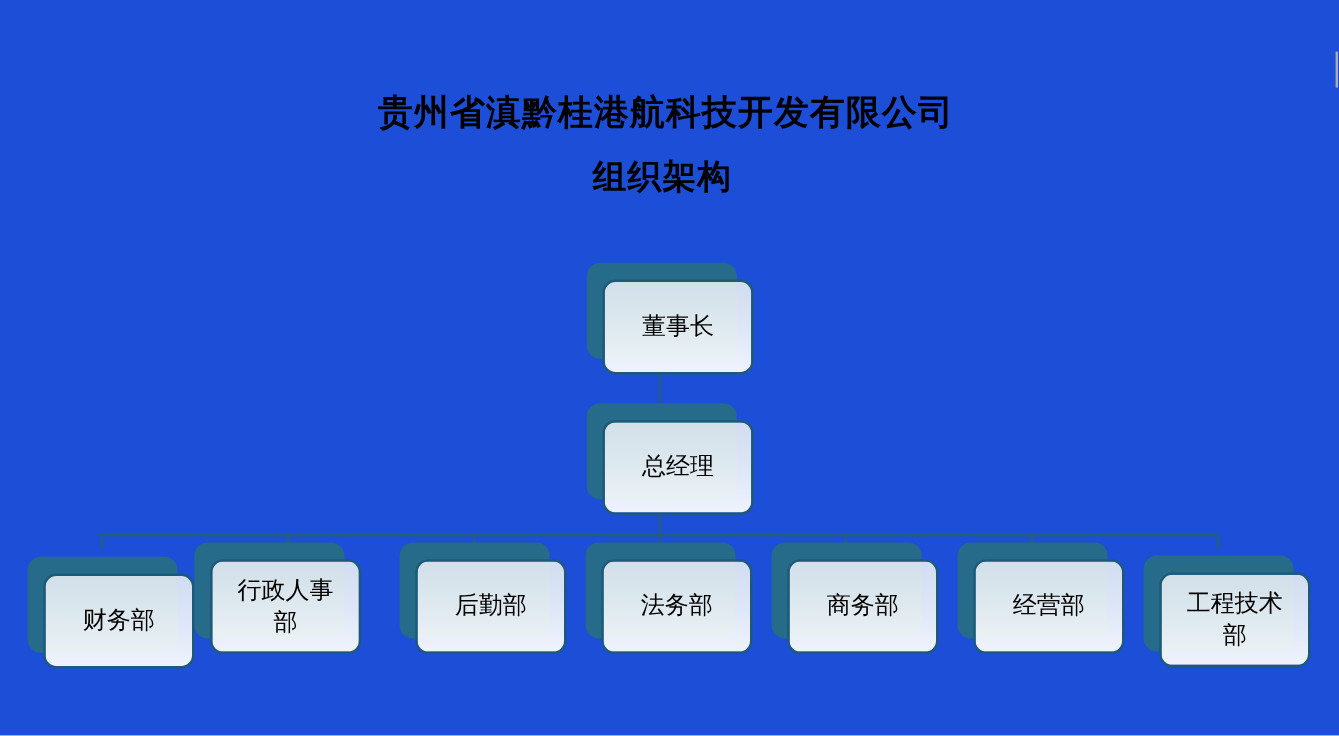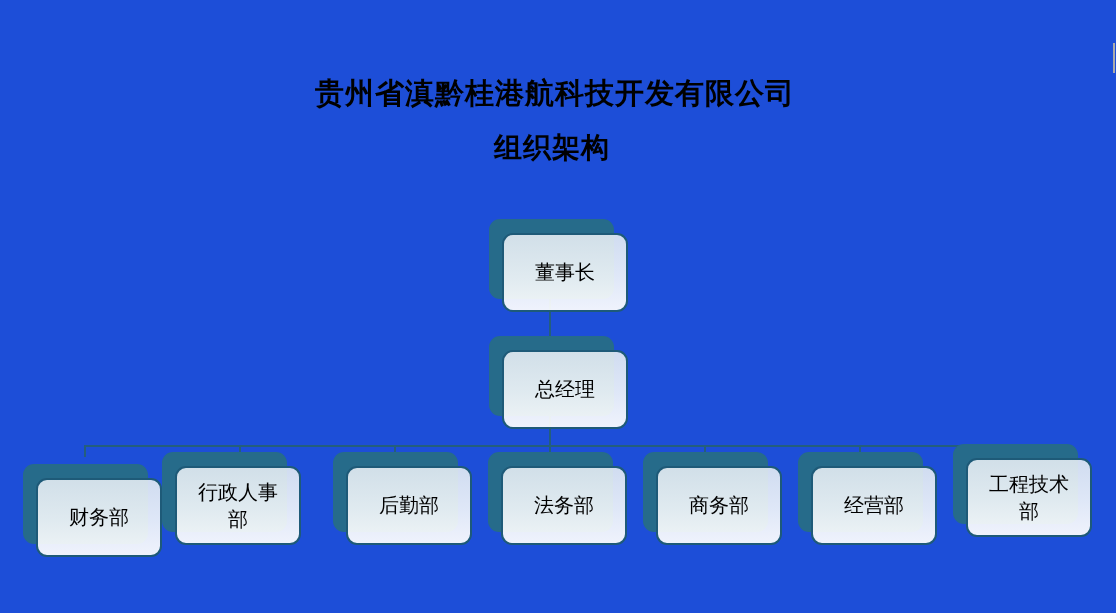--- a/index.html
+++ b/index.html
@@ -137,21 +137,21 @@
     </div>
   </div>
 
   <div class="unit" style="left:798px; top:452px;">
     <div class="back-box"></div>
     <div class="front-box">
       <span class="node-label">经营部</span>
     </div>
   </div>
 
-  <div class="unit" style="left:953px; top:444px;">
+  <div class="unit" style="left:953px; top:463px;">
     <div class="back-box"></div>
     <div class="front-box">
       <span class="node-label">工程技术
 部</span>
     </div>
   </div>
 
   <div class="scrollbar-thumb"></div>
 
 </div>

